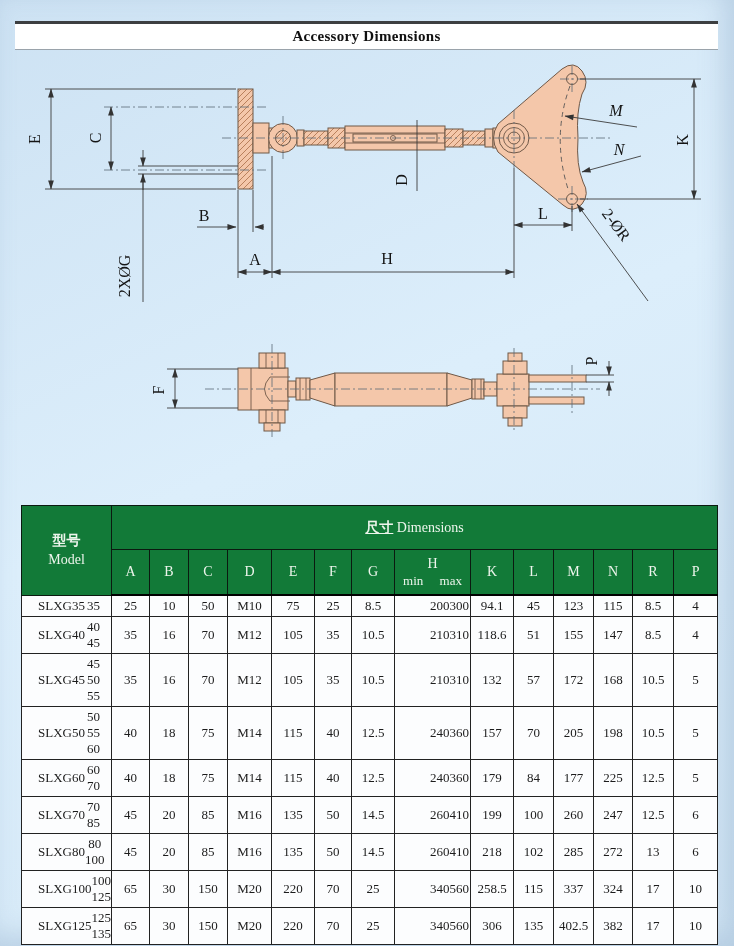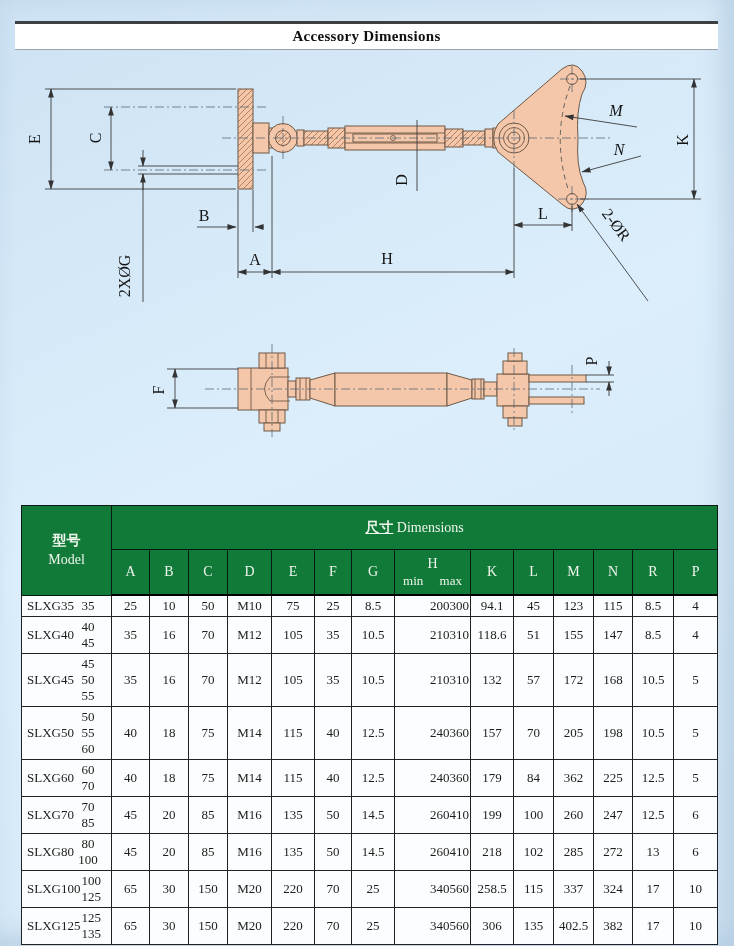--- a/index.html
+++ b/index.html
@@ -31,21 +31,21 @@
   .th-model{font-size:14px;line-height:19px;}
   .th-model .cn{font-weight:bold;}
   .th-dims{height:43px;font-size:14px;}
   .th-dims .cn{font-weight:bold;text-decoration:underline;}
   .col-th{height:44px;font-size:14px;}
   .col-th .h-top{line-height:18px;}
   .col-th .h-minmax{display:flex;justify-content:space-around;font-size:13px;line-height:16px;}
   tbody td{background:#fcfdfe;font-size:13px;line-height:16px;padding:2px 1px;}
   td.model-cell{padding:2px 0;}
   .mrow{display:flex;align-items:center;}
-  .mname{flex:1;text-align:left;padding-left:5px;}
+  .mname{flex:1;text-align:left;padding-left:16px;}
   .msizes{width:36px;margin-right:9px;display:flex;flex-direction:column;}
   .hcell{display:flex;justify-content:flex-end;}
 </style>
 </head>
 <body>
 
 <div class="page">
 
   <div class="titlebar">
     <span class="t">Accessory Dimensions</span>
@@ -368,21 +368,21 @@
             <td>40</td>
             <td>12.5</td>
             <td>
               <div class="hcell">
                 <span>240</span>
                 <span>360</span>
               </div>
             </td>
             <td>179</td>
             <td>84</td>
-            <td>362</td>
+            <td>177</td>
             <td>225</td>
             <td>12.5</td>
             <td>5</td>
           </tr>
           <tr>
             <td class="model-cell">
               <div class="mrow">
                 <span class="mname">SLXG70</span>
                 <span class="msizes">
                   <span>70</span>

